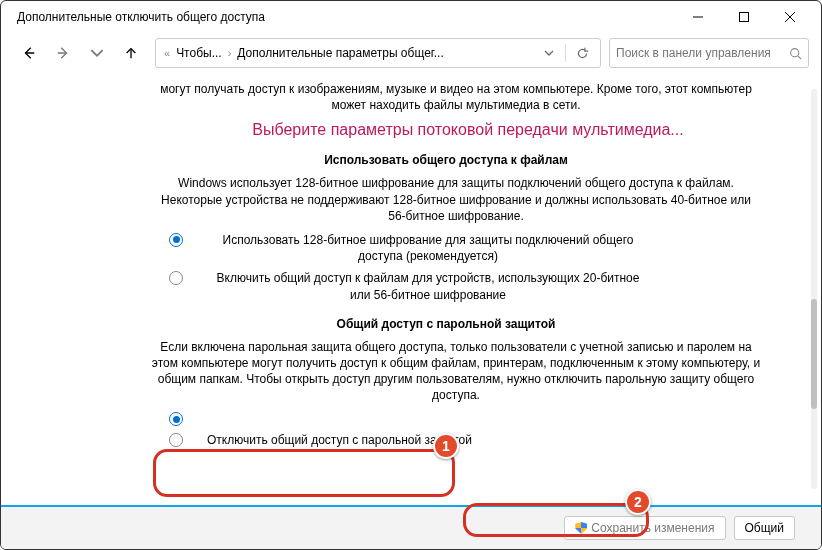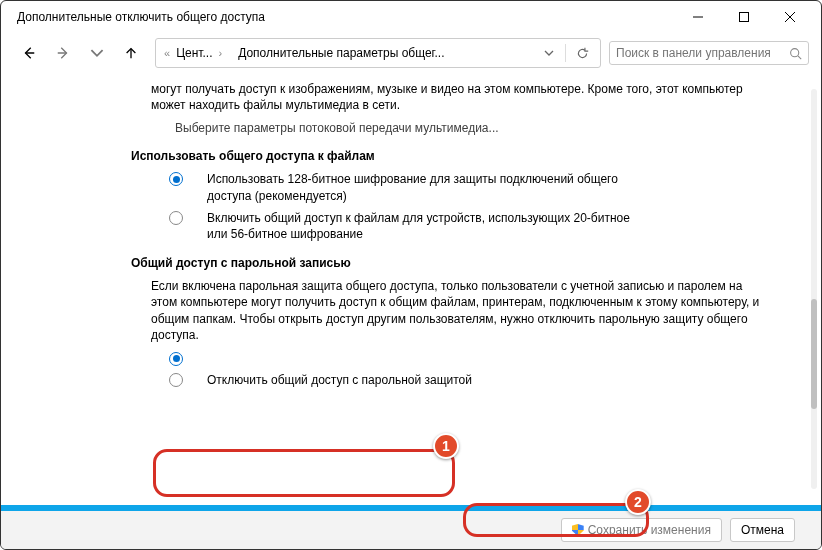--- a/index.html
+++ b/index.html
@@ -49,67 +49,68 @@
     border-radius: 3px;
     display: flex;
     align-items: center;
     padding: 0 6px;
     gap: 4px;
     margin: 0 6px;
     overflow: hidden;
   }
   .addr .chev { color:#888; font-size:11px; padding:0 2px;}
   .addr .crumb { font-size: 12px; white-space: nowrap; }
-  .addr .crumb.trunc { overflow:hidden; text-overflow:ellipsis; max-width:260px;margin-left:10px;}
+  .addr .crumb.trunc { overflow:hidden; text-overflow:ellipsis; max-width:260px;}
   .addr .spacer { flex:1; }
   .addr .dropdown-chev, .addr .refresh {
     width: 24px; height: 24px;
     display:flex; align-items:center; justify-content:center;
     color:#666;
   }
   .addr .sep { width:1px; height:18px; background:#ddd; }
   .search {
-    width: 200px; height: 24px;
+    width: 200px; height: 30px;
     border: 1px solid #ccc; border-radius:3px;
     display:flex; align-items:center; padding:0 6px; gap:6px;
     color:#888;
   }
   .search input {
     border:none; outline:none; flex:1; font-size:12px; color:#222;
     background:transparent;
   }
   .content {
     position: absolute;
     top: 80px; left: 0; right: 0; bottom: 44px;
     overflow: hidden;
     padding: 0 30px 0 60px;
+    text-align: center;
   }
   .section { margin-left: 90px; margin-right: 30px; }
   .sect-title { font-size: 12px; margin: 14px 0 8px -20px; }
   .para { font-size: 12px; line-height: 1.35; margin-bottom: 8px; color:#000;}
-  .link { color: #404040; font-size: 12px; margin: 6px 0 10px 24px; display:block;}
+  .link { color: #be185d; font-size: 16px; margin: 6px 0 10px 24px; display:block;}
   .radio-group { margin-left: 18px; }
   .radio {
     display: flex; align-items: flex-start; gap: 24px;
     font-size: 12px; line-height: 1.35; margin-bottom: 6px;
     max-width: 480px;
   }
   .radio .bullet {
     width: 14px; height: 14px; flex-shrink:0;
     border: 1.5px solid #888; border-radius: 50%;
     margin-top: 1px;
     display:flex; align-items:center; justify-content:center;
   }
   .radio.checked .bullet { border-color:#006fcf; }
   .radio.checked .bullet::after {
     content:""; width:7px; height:7px; border-radius:50%; background:#006fcf;
   }
   .footer {
     position:absolute; left:0; right:0; bottom:0; height:44px;
-    background:#f3f3f3; border-top:6px solid #0ea5e9;
+    background:#f3f3f3; border-top:2px solid #0ea5e9;
     display:flex; align-items:center; justify-content:flex-end;
     padding: 0 26px; gap:8px;
   }
   .btn {
     height: 24px; padding: 0 10px;
     background:#fff; border:1px solid #c8c8c8; border-radius:3px;
     font-size:12px; display:flex; align-items:center; gap:4px;
     color:#7a7a7a;
   }
   .btn.secondary { color:#000; }
@@ -182,21 +183,21 @@
   </div>
   <div class="nav-btn enabled">
     <svg viewBox="0 0 16 16">
         <path d="M3 8 L8 3 L13 8" fill="none" stroke="currentColor" stroke-width="1.5"></path>
         <line x1="8" y1="3" x2="8" y2="14" stroke="currentColor" stroke-width="1.5"></line>
       </svg>
   </div>
 
   <div class="addr">
     <span class="chev">«</span>
-    <span class="crumb">Цент...</span>
+    <span class="crumb">Чтобы...</span>
     <span class="chev">›</span>
     <span class="crumb trunc">Дополнительные параметры общег...</span>
     <span class="spacer"></span>
     <div class="dropdown-chev">
       <svg width="10" height="10" viewBox="0 0 10 10">
           <path d="M1 3 L5 7 L9 3" fill="none" stroke="currentColor" stroke-width="1.3"></path>
         </svg>
     </div>
     <div class="sep"></div>
     <div class="refresh">
@@ -215,32 +216,33 @@
       </svg>
   </div>
 </div>
 
 <div class="content">
   <div class="section">
     <p class="para">могут получать доступ к изображениям, музыке и видео на этом компьютере. Кроме того, этот компьютер может находить файлы мультимедиа в сети.</p>
     <a class="link">Выберите параметры потоковой передачи мультимедиа...</a>
 
     <h3 class="sect-title">Использовать общего доступа к файлам</h3>
+    <p class="para">Windows использует 128-битное шифрование для защиты подключений общего доступа к файлам. Некоторые устройства не поддерживают 128-битное шифрование и должны использовать 40-битное или 56-битное шифрование.</p>
     <div class="radio-group">
       <label class="radio checked">
         <span class="bullet"></span>
         <span>Использовать 128-битное шифрование для защиты подключений общего доступа (рекомендуется)</span>
       </label>
       <label class="radio">
         <span class="bullet"></span>
         <span>Включить общий доступ к файлам для устройств, использующих 20-битное или 56-битное шифрование</span>
       </label>
     </div>
 
-    <h3 class="sect-title">Общий доступ с парольной записью</h3>
+    <h3 class="sect-title">Общий доступ с парольной защитой</h3>
     <p class="para">Если включена парольная защита общего доступа, только пользователи с учетной записью и паролем на этом компьютере могут получить доступ к общим файлам, принтерам, подключенным к этому компьютеру, и общим папкам. Чтобы открыть доступ другим пользователям, нужно отключить парольную защиту общего доступа.</p>
     <div class="radio-group">
       <label class="radio checked">
         <span class="bullet"></span>
       </label>
       <label class="radio">
         <span class="bullet"></span>
         <span>Отключить общий доступ с парольной защитой</span>
       </label>
     </div>
@@ -250,21 +252,21 @@
 <div class="scrollbar">
   <div class="thumb"></div>
 </div>
 
 <div class="footer">
   <button class="btn">
     <span class="shield"></span>
     <span>Сохранить изменения</span>
   </button>
   <button class="btn secondary">
-    <span>Отмена</span>
+    <span>Общий</span>
   </button>
 </div>
 
 <div class="annot" style="left:152px; top:448px; width:302px; height:48px;"></div>
 <div class="badge" style="left:432px; top:432px;">1</div>
 
 <div class="annot" style="left:462px; top:502px; width:186px; height:34px;"></div>
 <div class="badge" style="left:624px; top:488px;">2</div>
 
 </body></html>

